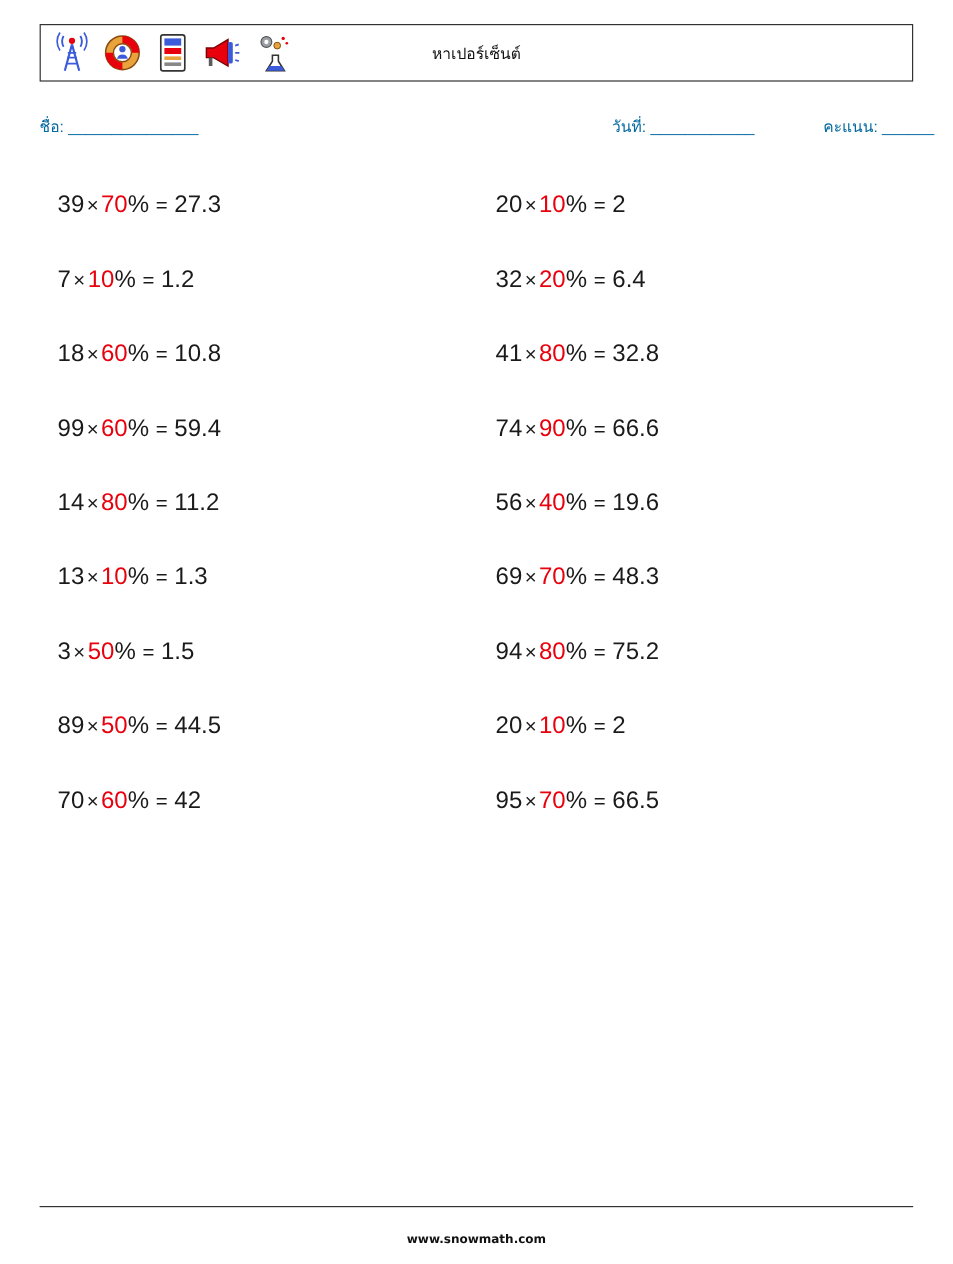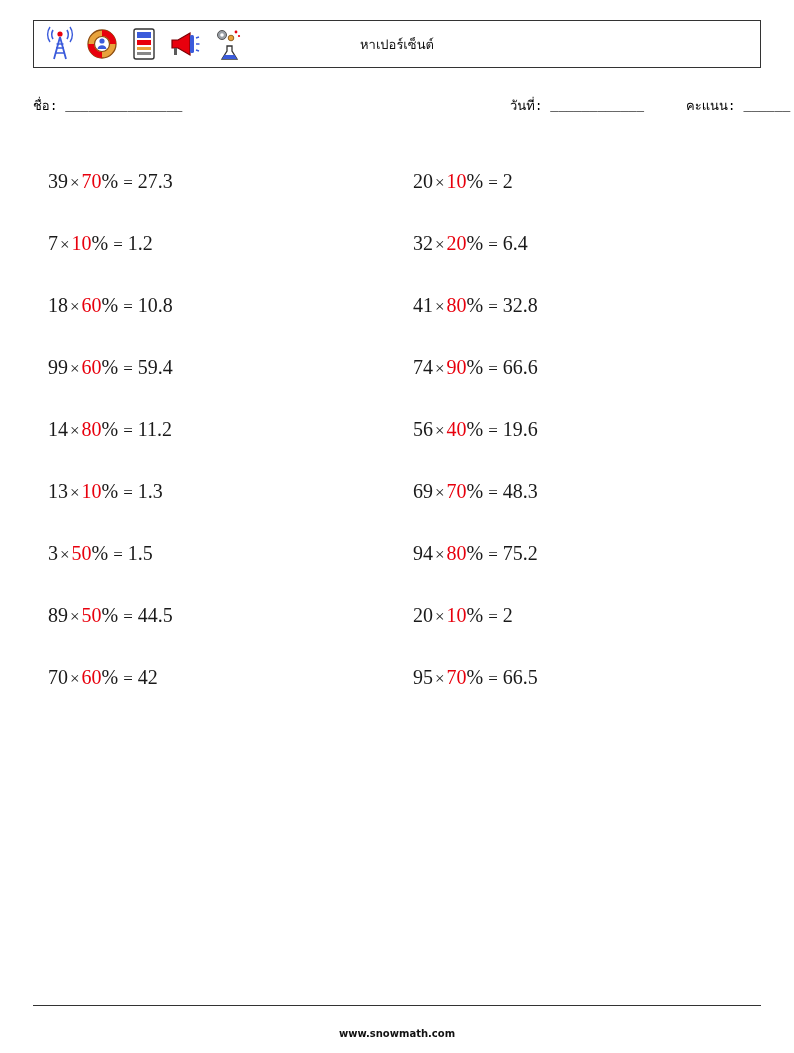--- a/index.html
+++ b/index.html
@@ -51,23 +51,23 @@
     pointer-events: none;
   }
 
   
   .info-row {
     position: absolute;
     top: 95px;
     left: 33px;
     width: 728px;
     height: 20px;
-    font-family: Liberation Mono, monospace;
+    font-family: Liberation Sans, sans-serif;
     font-size: 13px;
-    color: #000000;
+    color: #0369a1;
   }
   .info-name {
     position: absolute;
     left: 0;
     top: 0;
     white-space: nowrap;
   }
   .info-date {
     position: absolute;
     left: 477px;
@@ -91,24 +91,24 @@
     display: flex;
   }
   .col {
     width: 364px;
     box-sizing: border-box;
   }
   .col.left { padding-left: 15px; }
   .col.right { padding-left: 16px; }
   .prob {
     height: 62px;
-    line-height: 82px;
+    line-height: 62px;
     font-size: 20px;
     white-space: nowrap;
-    font-family: Liberation Serif, serif;
+    font-family: Liberation Sans, sans-serif;
   }
   .pct { color: #e8000d; }
   .times { font-size: 17px; padding: 0 2px; }
   .eqsign { font-size: 17px; }
 
   
   .footer-rule {
     position: absolute;
     left: 33px;
     top: 1005px;

